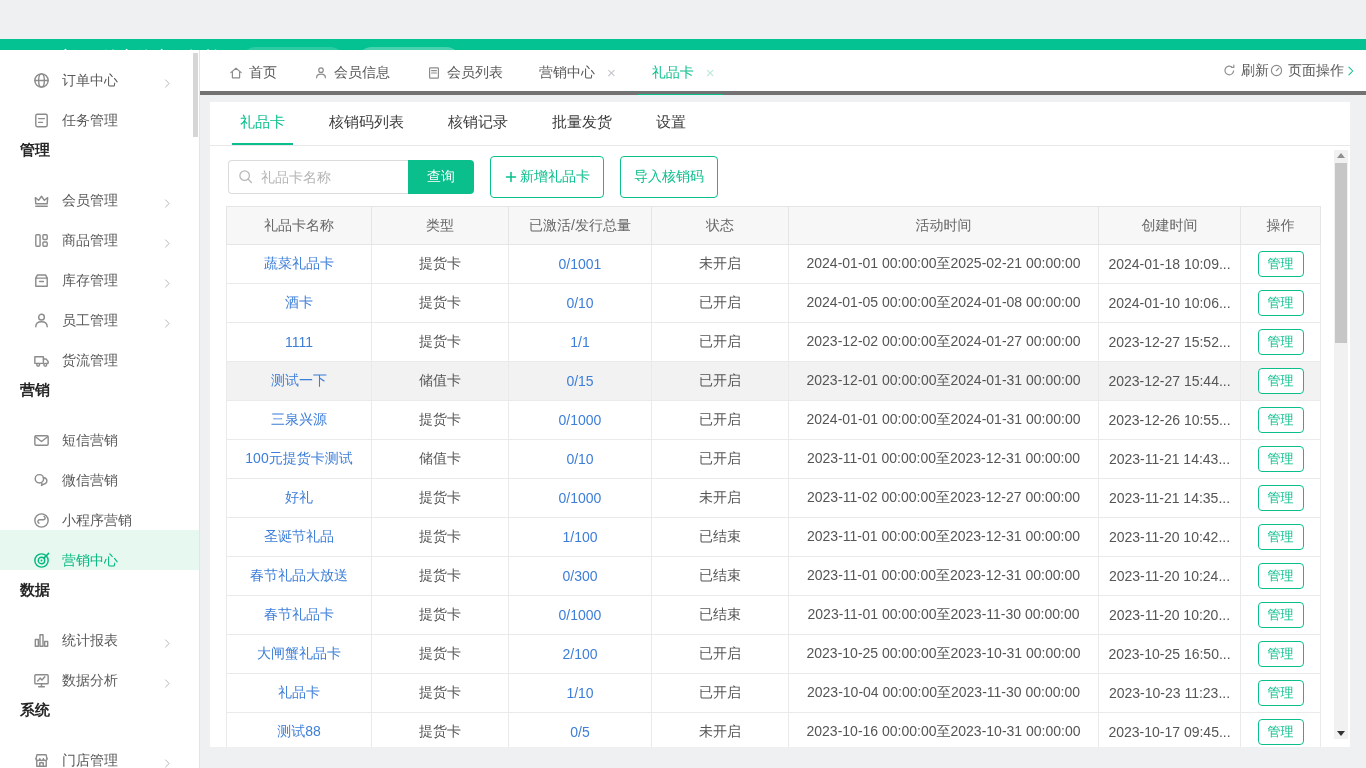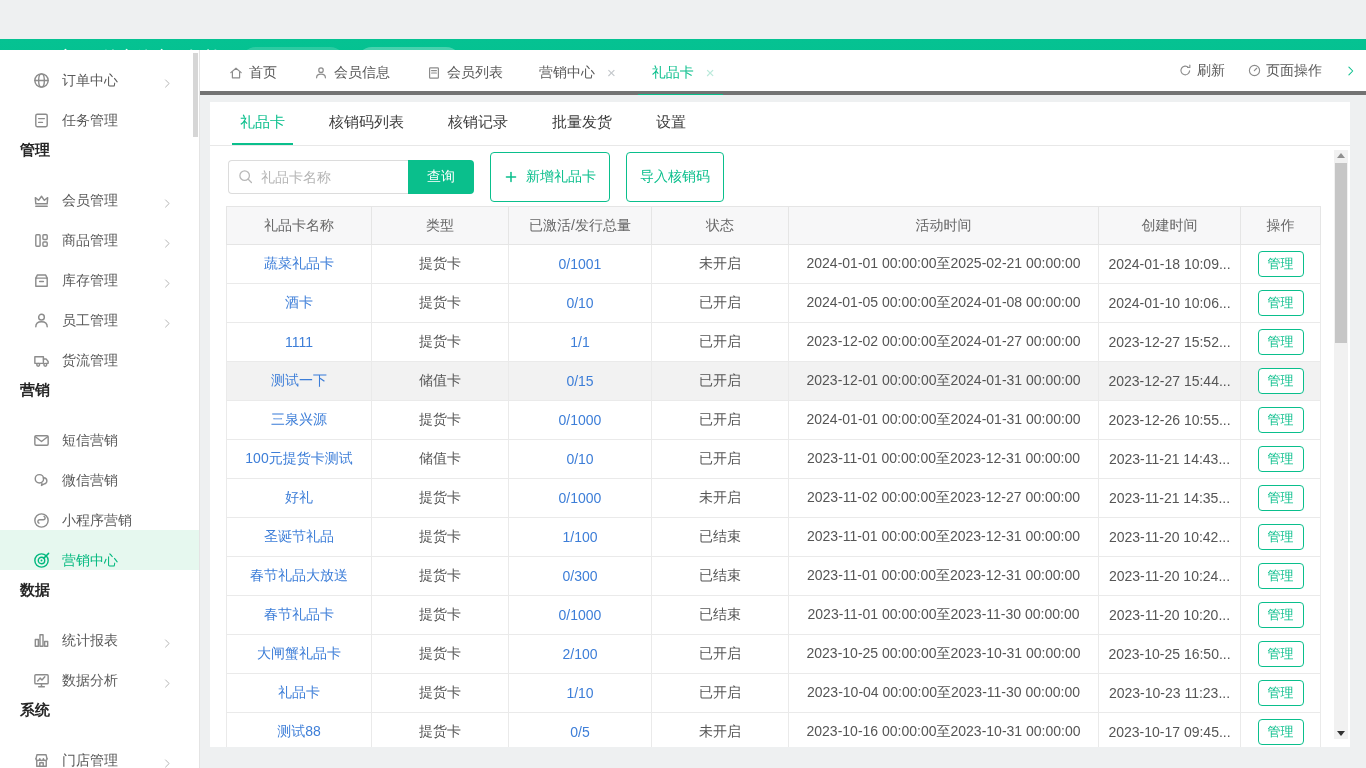--- a/index.html
+++ b/index.html
@@ -55,21 +55,21 @@
   .tabbar { position:absolute; left:200px; top:50px; right:0; height:45px; background:#fff;
     border-bottom:4px solid #737373; display:flex; align-items:center; padding-left:28px; }
   .page-tab { position:relative; height:45px; display:flex; align-items:center;
     margin-right:36px; font-size:14px; color:#595959; cursor:pointer; }
   .page-tab .ticon { width:16px; height:16px; margin-right:5px; color:#8c8c8c; }
   .page-tab .close { margin-left:12px; font-size:15px; color:#c3c7cb; cursor:pointer; }
   .page-tab.active { color:#0abf8c; }
   .page-tab.active .close { color:#b9e9da; }
   .page-tab.active::after { content:""; position:absolute; left:-14px; right:-8px; bottom:-1px;
     height:2px; background:#0abf8c; }
-  .tabbar-right { margin-left:auto; display:flex; align-items:center; gap:22px;
+  .tabbar-right { margin-left:auto; display:flex; align-items:center; 
     padding-right:8px; color:#595959; font-size:14px; }
   .tab-action { display:flex; align-items:center; gap:4px; cursor:pointer; }
   .tab-action .ticon { width:15px; height:15px; color:#8c8c8c; }
   .tabbar-chevron { width:14px; height:14px; color:#0abf8c; cursor:pointer; }
 
   
   .workspace { position:absolute; left:200px; top:95px; right:0; bottom:0; background:#eef0f1; }
   .panel { position:absolute; left:10px; top:7px; width:1140px; bottom:21px; background:#fff;
     overflow:hidden; }
   .subtabs { height:44px; border-bottom:1px solid #e8e8e8; display:flex; align-items:flex-end;
@@ -82,23 +82,23 @@
 
   .toolbar { display:flex; align-items:center; margin:14px 0 0 18px; height:34px; }
   .search-box { position:relative; display:flex; height:34px; }
   .search-box .sicon { position:absolute; left:9px; top:8px; width:17px; height:17px; color:#b8b8b8; }
   .search-input { width:180px; height:34px; border:1px solid #dcdcdc; border-right:none;
     border-radius:4px 0 0 4px; padding:0 8px 0 32px; font-size:14px; color:#333; outline:none;
     font-family:inherit; }
   .search-input::placeholder { color:#b5b5b5; }
   .btn-query { width:66px; height:34px; background:#0abf8c; color:#fff; border:none;
     border-radius:0 4px 4px 0; font-size:14px; cursor:pointer; font-family:inherit; }
-  .btn-outline { height:50px; margin-left:16px; padding:0 13px; background:#fff;
+  .btn-outline { height:42px; margin-left:16px; padding:0 13px; background:#fff;
     border:1px solid #0abf8c; color:#0abf8c; border-radius:4px; font-size:14px; cursor:pointer;
-    display:flex; align-items:center; gap:8px; font-family:inherit; }
+    display:flex; align-items:center; gap:2px; font-family:inherit; }
   .btn-outline .picon { width:14px; height:14px; }
 
   table.gift-table { margin:12px 0 0 16px; border-collapse:collapse; table-layout:fixed;
     width:1094px; font-size:14px; }
   .gift-table th { background:#f7f7f8; border:1px solid #e5e5e5; height:38px;
     font-weight:normal; color:#666; text-align:center; }
   .gift-table td { border:1px solid #eaeaea; height:39px; color:#555; text-align:center;
     white-space:nowrap; overflow:hidden; }
   .gift-table tr.hl td { background:#f2f2f2; }
   .cell-link { color:#3d7ed8; cursor:pointer; }

